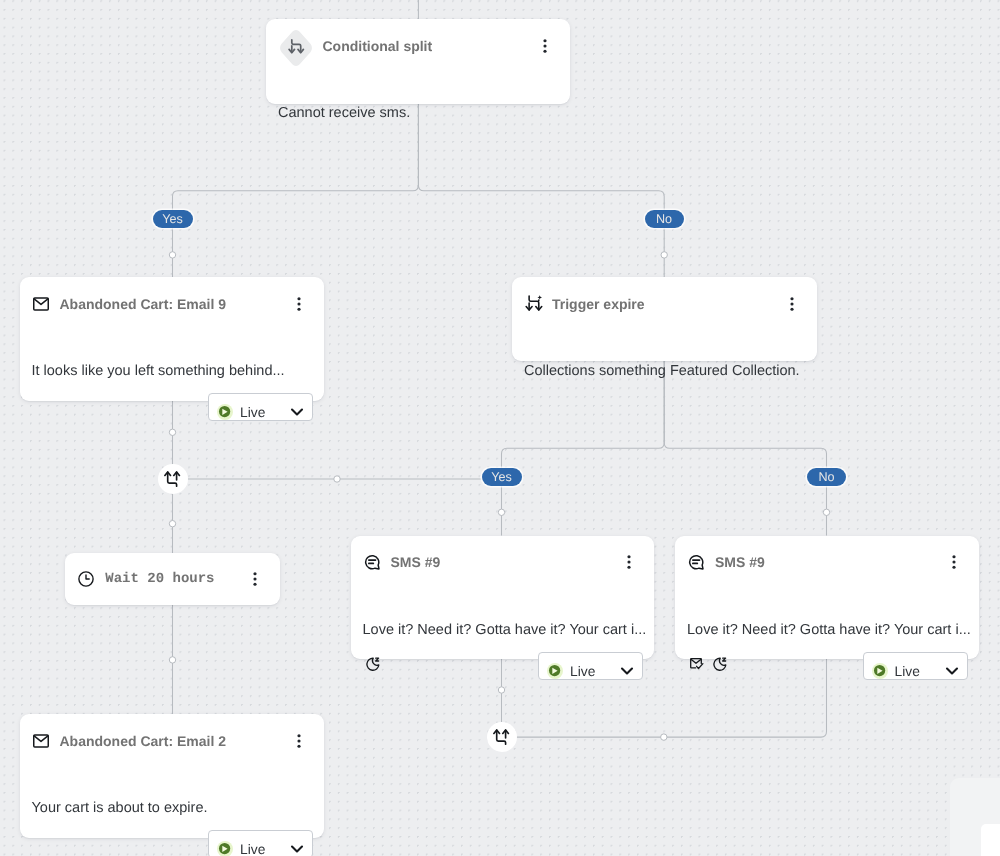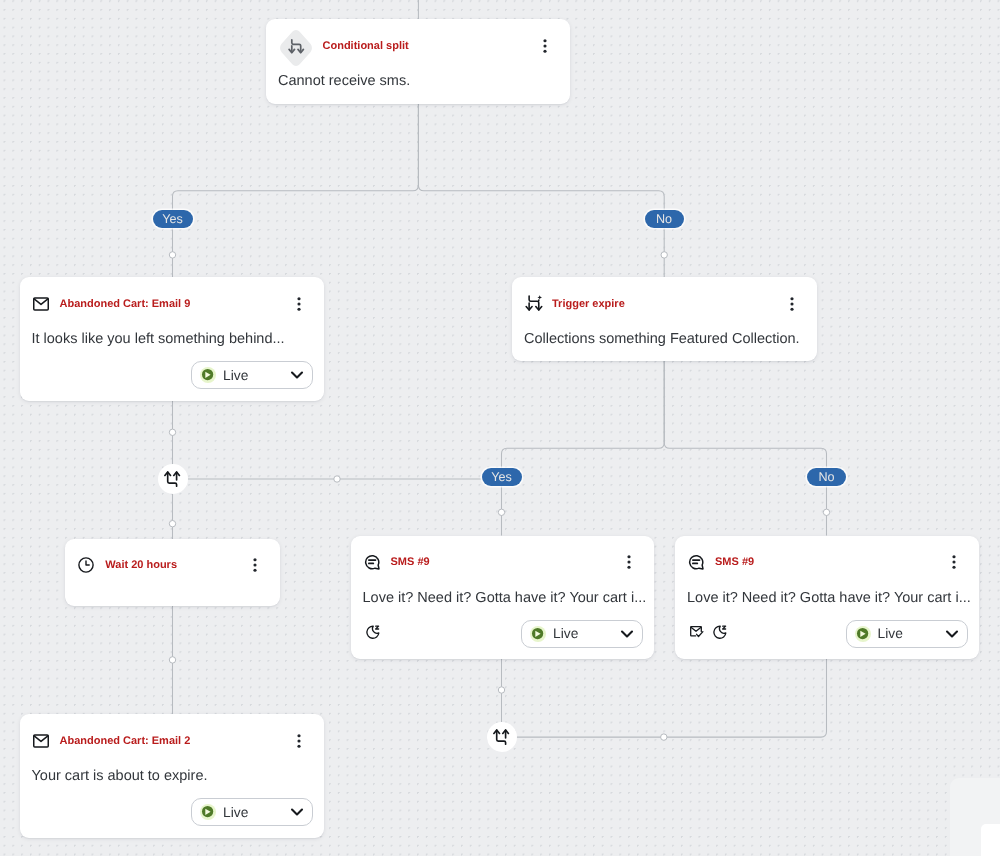--- a/index.html
+++ b/index.html
@@ -12,31 +12,31 @@
     background-image:radial-gradient(circle at 0.75px 0.75px, #d5d8dc 0.75px, rgba(0,0,0,0) 1px);
     background-size:8.8px 8.8px;background-position:3.6px 0.3px;}
   svg.edges{position:absolute;left:0;top:0;width:1000px;height:856px;pointer-events:none;}
 
   .card{position:absolute;background:#fff;border-radius:9px;
         box-shadow:0 1px 1px rgba(16,24,40,.04),0 1px 4px rgba(16,24,40,.09);}
   .card-head{display:flex;align-items:center;padding:0 13px;height:53px;}
   .card-ico{width:16px;height:16px;flex:0 0 16px;display:flex;align-items:center;justify-content:center;overflow:visible;}
   .badge-ico{width:32px;height:36px;flex:0 0 32px;overflow:visible;position:relative;margin-left:0.5px;}
   .badge-ico svg{position:absolute;left:0;top:2px;}
-  .card-title{font-size:11px;font-weight:700;color:#b91c1c;margin-left:11px;}
+  .card-title{font-size:14px;font-weight:700;color:#737373;margin-left:11px;}
   .kebab{margin-left:auto;width:16px;height:16px;flex:0 0 16px;display:block;margin-right:4px;}
   .kebab svg{display:block;width:16px;height:16px;}
   .card-body{padding:0 6px 0 12px;font-size:14.5px;color:#32363b;line-height:19px;
-             white-space:nowrap;overflow:hidden;}
+             white-space:nowrap;overflow:hidden;margin-top:32px;}
   .card-foot{display:flex;align-items:center;padding:0 11px 0 13px;height:52px;}
   .foot-icons{display:flex;align-items:center;gap:9px;}
   .foot-ico{display:flex;align-items:center;position:relative;top:-1.5px;left:2px;}
-  .status{margin-left:auto;display:flex;align-items:center;height:28px;width:122px;
+  .status{margin-left:auto;display:flex;align-items:flex-end;height:28px;width:105px;
     box-sizing:border-box;
-    border:1px solid #c9cdd3;border-radius:10px;padding:0 8px 0 8px;background:#fff;}
+    border:1px solid #c9cdd3;border-radius:4px;padding:0 8px 0 8px;background:#fff;}
   .status-dot{width:16px;height:16px;flex:0 0 16px;border-radius:50%;background:#e7f5cc;
     display:flex;align-items:center;justify-content:center;}
   .status-txt{font-size:13.8px;color:#32363b;margin-left:7px;}
   .chev{width:16px;height:16px;flex:0 0 16px;margin-left:auto;display:block;position:relative;left:1px;top:0px;}
   .chev svg{display:block;width:16px;height:16px;}
 
   .pill{position:absolute;height:18px;border-radius:9px;background:#2d67ab;color:#e5e5e5;
     font-size:12.6px;display:flex;align-items:center;justify-content:center;
     box-shadow:0 0 0 1.6px rgba(255,255,255,.75);letter-spacing:0.05px;}
   .mergenode{position:absolute;width:30px;height:30px;border-radius:50%;background:#fff;
@@ -162,21 +162,21 @@
         <svg width="16" height="16" viewBox="0 0 16 16" fill="#22262c">
           <circle cx="8" cy="2.75" r="1.58"></circle>
             <circle cx="8" cy="8" r="1.58"></circle>
             <circle cx="8" cy="13.25" r="1.58"></circle>
         </svg>
       </span>
     </div>
     <div class="card-body">Collections something Featured Collection.</div>
   </div>
 
-  <div class="card" style="left:65.3px;top:539px;width:214.4px;height:67px;">
+  <div class="card" style="left:65.3px;top:553px;width:214.4px;height:52px;font-family:Liberation Mono, monospace;">
     <div class="card-head" style="height:52px;">
       <span class="card-ico">
         <svg width="16" height="16" viewBox="0 0 16 16" fill="none" stroke="#16191d" stroke-width="1.4" stroke-linecap="round" stroke-linejoin="round">
           <circle cx="8" cy="8" r="7.1"></circle>
           <path d="M8,3.9 V8 H11.2"></path>
         </svg>
       </span>
       <span class="card-title">Wait 20 hours</span>
       <span class="kebab">
         <svg width="16" height="16" viewBox="0 0 16 16" fill="#22262c">

